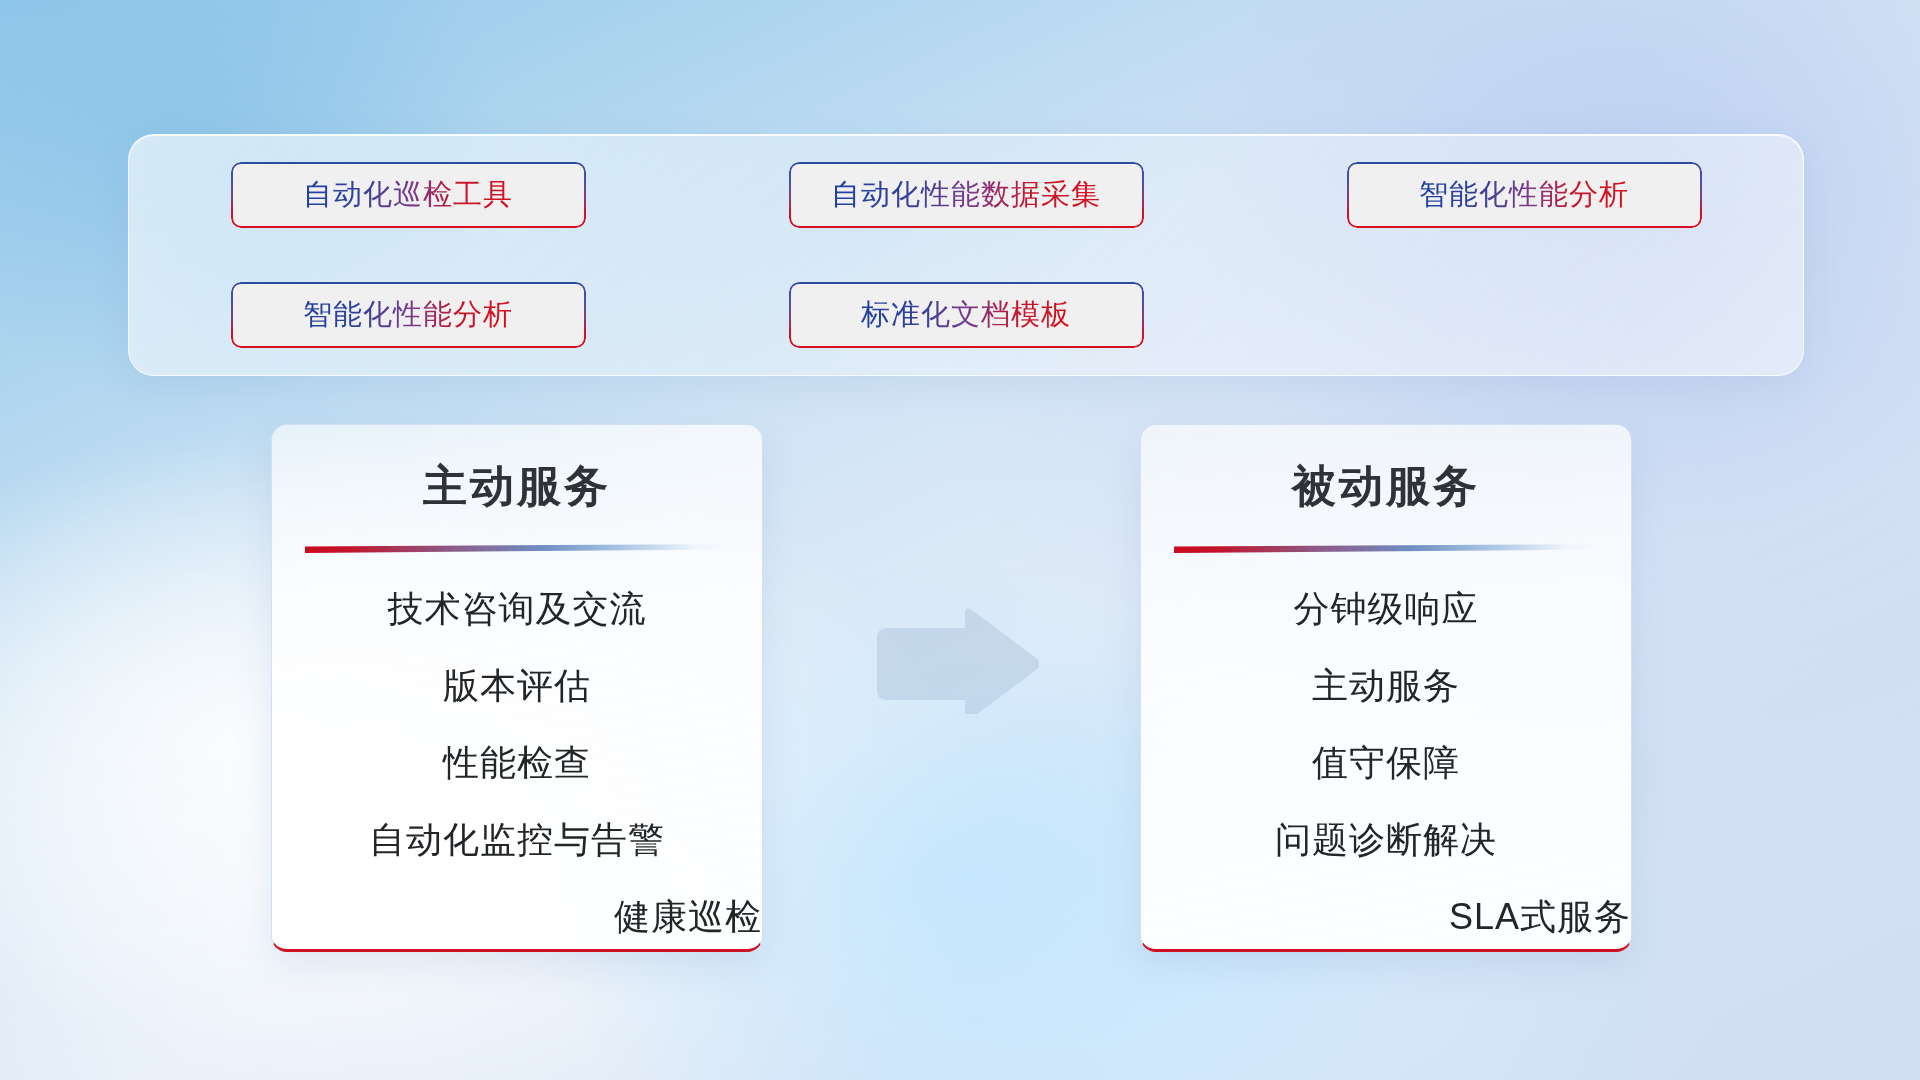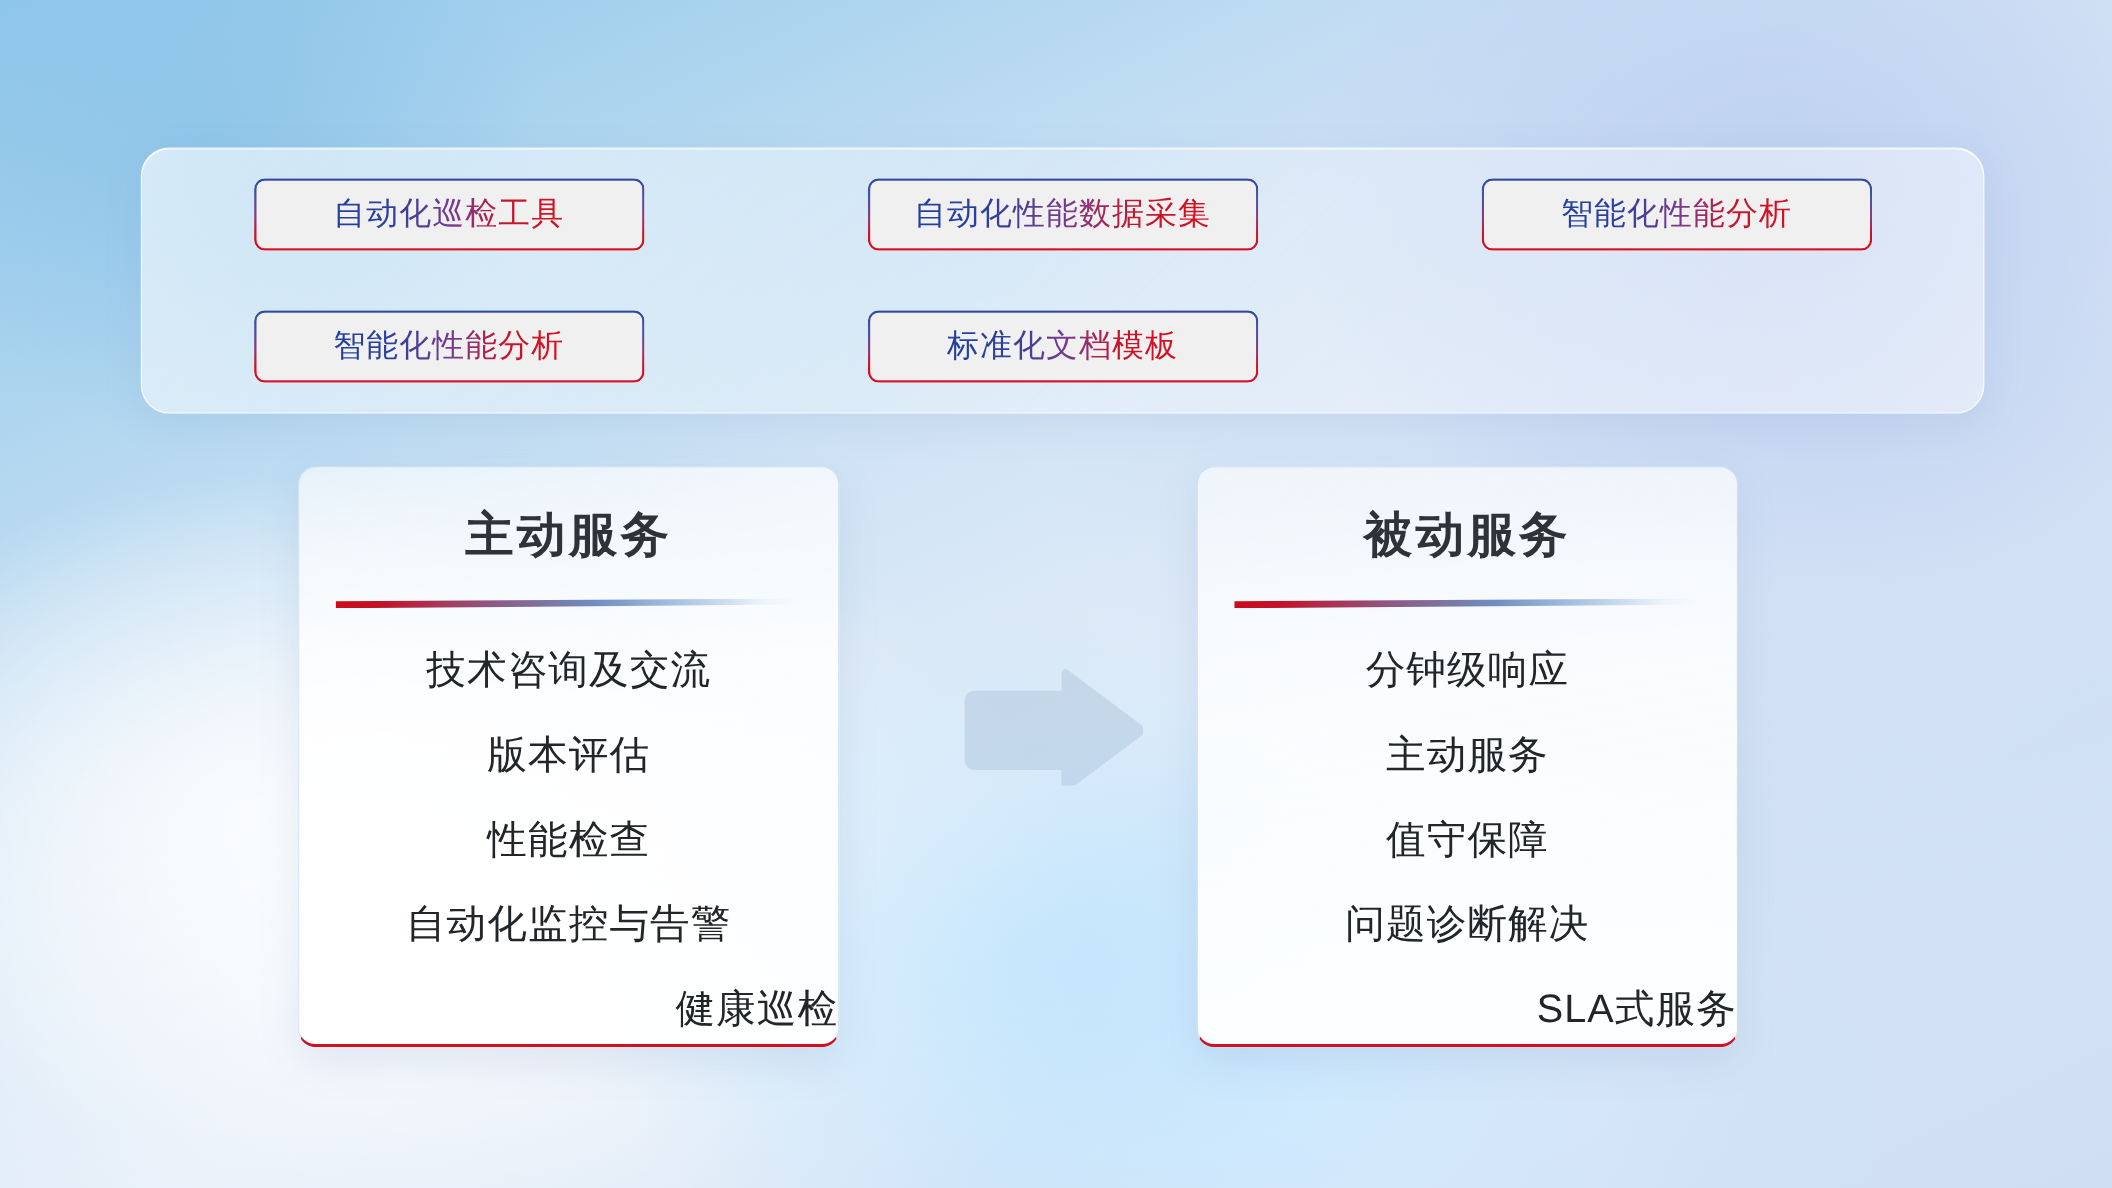--- a/index.html
+++ b/index.html
@@ -103,21 +103,21 @@
     height: 528px;
     border-radius: 16px;
     background: linear-gradient(170deg, rgba(255,255,255,0.62) 0%, rgba(255,255,255,0.88) 42%, rgba(255,255,255,0.96) 100%);
     border: 1px solid rgba(206,222,240,0.9);
     border-bottom: 3px solid #cf1124;
     box-shadow: 0 14px 36px rgba(110,140,185,0.16);
     box-sizing: border-box;
     overflow: hidden;
   }
   .card-left  { left: 271px; }
-  .card-right { left: 1088px; }
+  .card-right { left: 1140px; }
 
   .card-title {
     text-align: center;
     margin-top: 32px;
     font-size: 44px;
     font-weight: 700;
     color: #2f3338;
     letter-spacing: 3px;
   }
 

